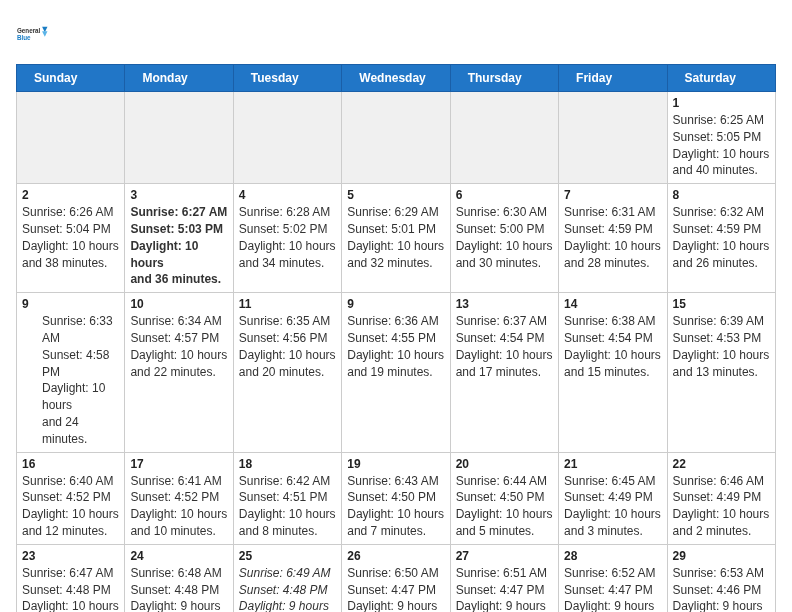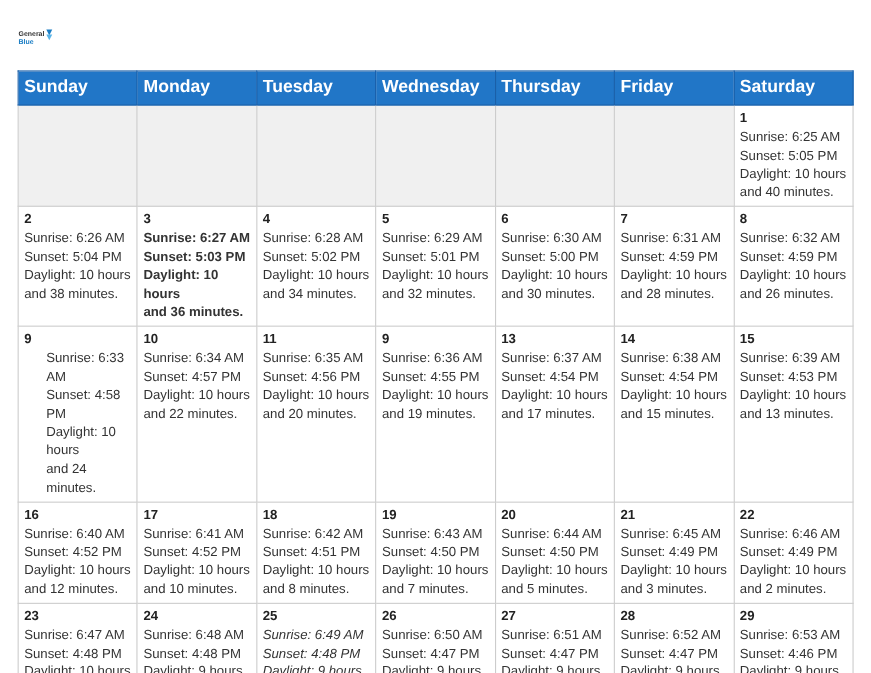--- a/index.html
+++ b/index.html
@@ -39,22 +39,22 @@
     }
     .calendar {
       width: 100%;
       border-collapse: collapse;
       font-size: 11px;
     }
     .calendar th {
       background: #2176c7;
       color: #fff;
       text-align: left;
-      padding: 6px 5px;
-      font-size: 16px;
+      padding: 6px 17px;
+      font-size: 12px;
       font-weight: bold;
       border: 1px solid #1a5fa8;
     }
     .calendar td {
       border: 1px solid #ccc;
       vertical-align: top;
       padding: 4px 5px;
       width: calc(100% / 7);
       min-height: 70px;
       background: #fff;

